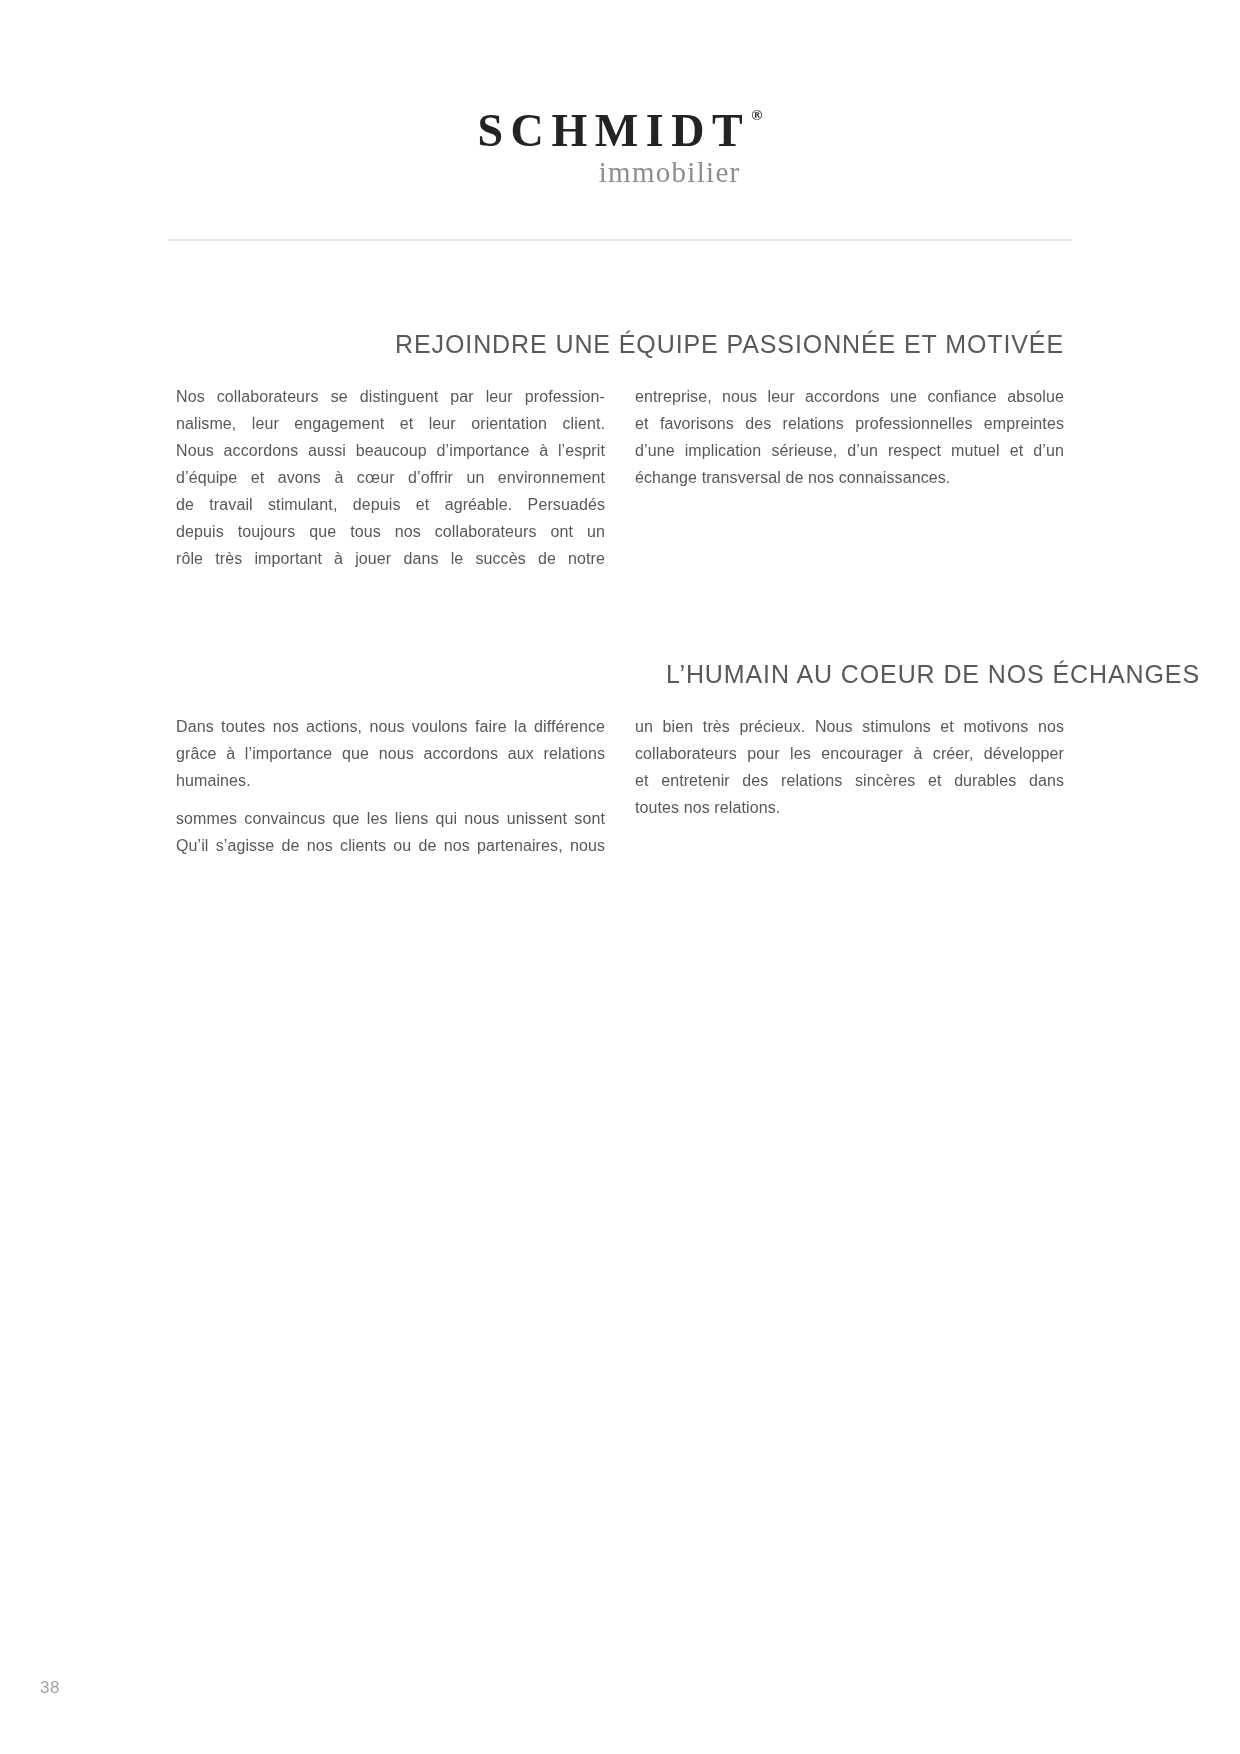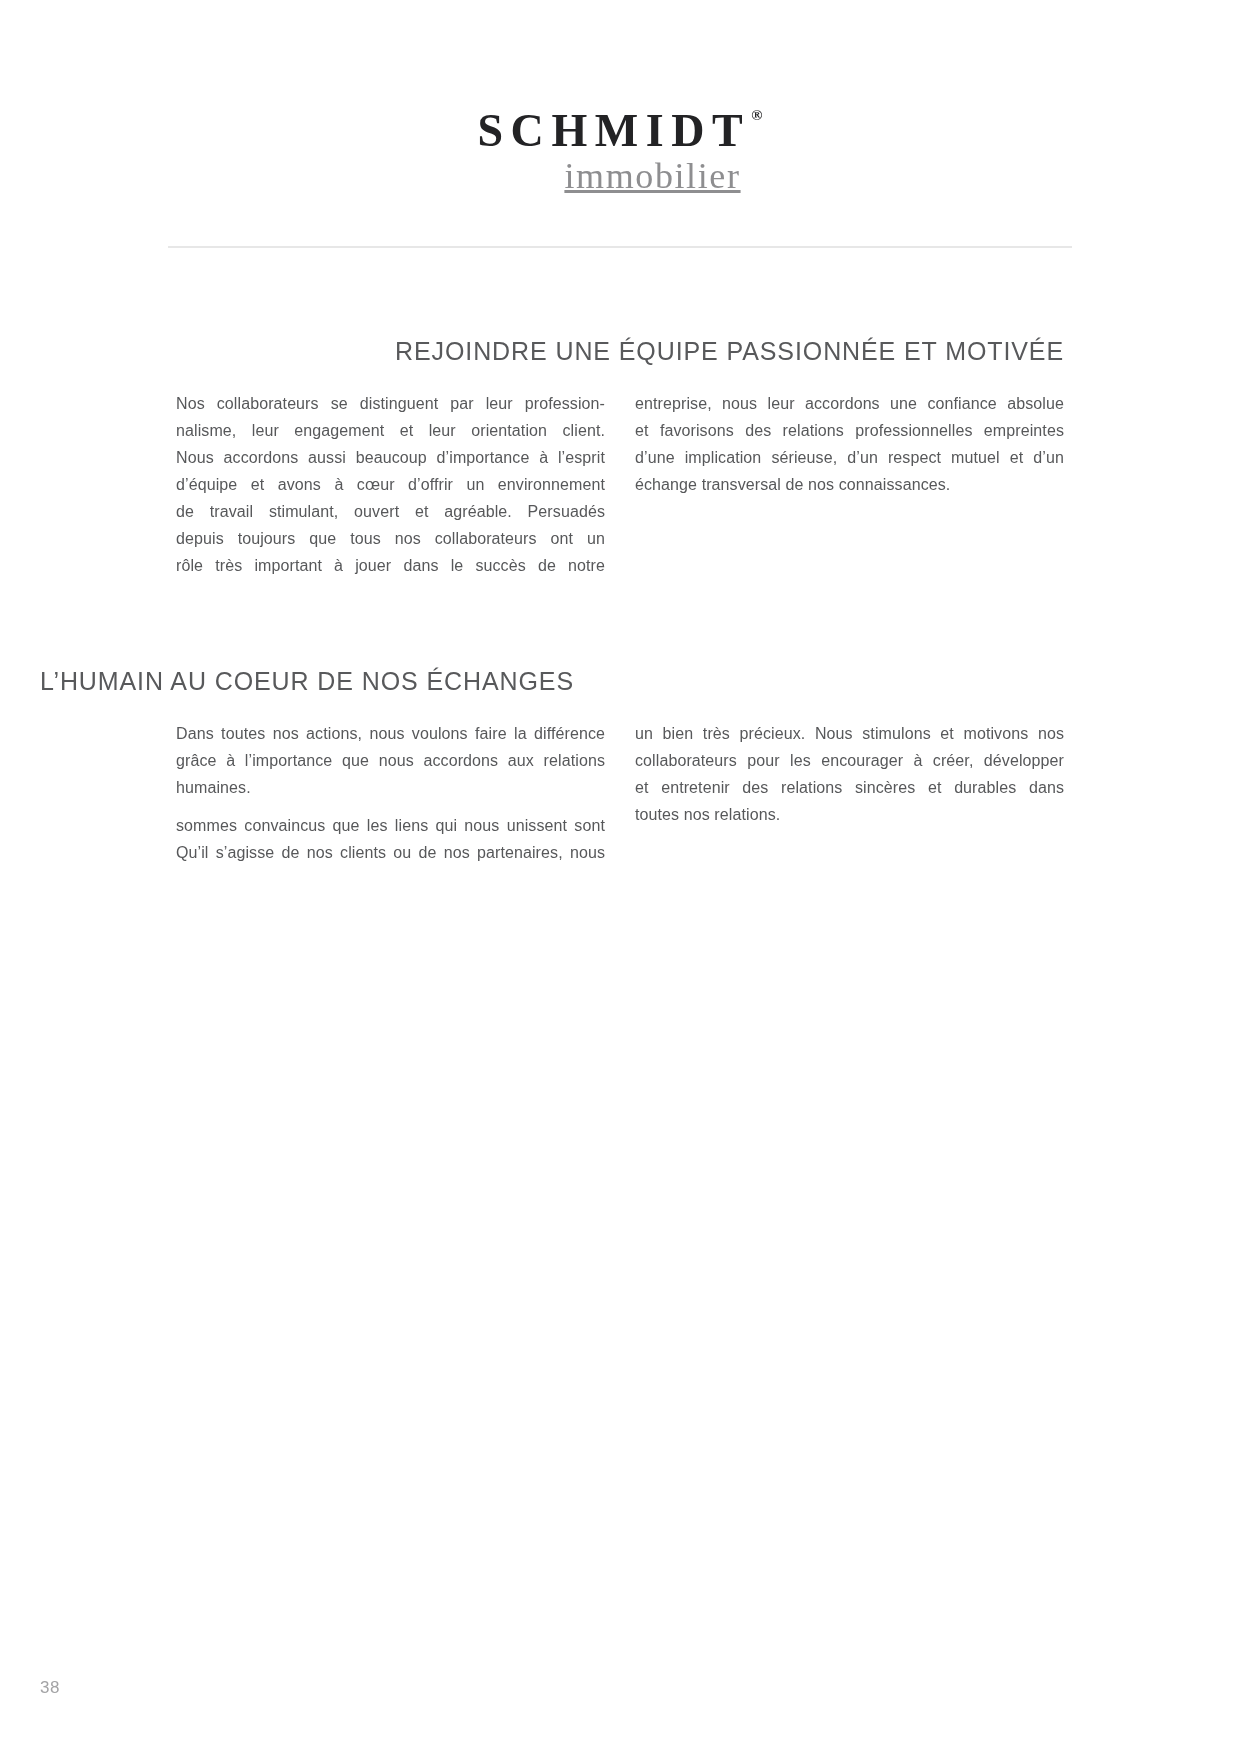--- a/index.html
+++ b/index.html
@@ -33,28 +33,27 @@
     white-space: nowrap;
   }
   .reg {
     font-size: 15px;
     letter-spacing: 0;
     vertical-align: 26px;
     margin-left: 1px;
   }
   .tagline {
     font-family: "Liberation Serif", serif;
-    font-size: 36px;
+    font-size: 29px;
     color: #8e8e90;
     letter-spacing: 0.045em;
     text-align: right;
     padding-right: 22px;
     margin-top: 4px;
     line-height: 1;
-    text-decoration: underline;
   }
 
   
   .divider {
     border: none;
     border-top: 2px solid #e7e7e7;
     margin: 52px 128px 0 128px;
   }
 
   
@@ -67,21 +66,21 @@
     font-weight: 300;
     color: #58595b;
     letter-spacing: 0.9px;
     line-height: 34px;
   }
   .heading-left {
     margin: 0 136px;
     text-align: right;
   }
   .heading-center {
-    text-align: left;
+    text-align: right;
   }
 
   .cols {
     display: grid;
     grid-template-columns: 1fr 1fr;
     column-gap: 30px;
     margin: 22px 136px 0 136px;
   }
 
   .para { margin: 0; }
@@ -125,21 +124,21 @@
 
   <section class="sec sec-1">
     <h1 class="heading heading-left">REJOINDRE UNE ÉQUIPE PASSIONNÉE ET MOTIVÉE</h1>
     <div class="cols">
       <div class="col">
           <div class="para">
             <div class="line">Nos collaborateurs se distinguent par leur profession-</div>
             <div class="line">nalisme, leur engagement et leur orientation client.</div>
             <div class="line">Nous accordons aussi beaucoup d’importance à l’esprit</div>
             <div class="line">d’équipe et avons à cœur d’offrir un environnement</div>
-            <div class="line">de travail stimulant, ouvert et agréable. Persuadés</div>
+            <div class="line">de travail stimulant, depuis et agréable. Persuadés</div>
             <div class="line">depuis toujours que tous nos collaborateurs ont un</div>
             <div class="line">rôle très important à jouer dans le succès de notre</div>
           </div>
         </div>
       <div class="col">
           <div class="para">
             <div class="line">entreprise, nous leur accordons une confiance absolue</div>
             <div class="line">et favorisons des relations professionnelles empreintes</div>
             <div class="line">d’une implication sérieuse, d’un respect mutuel et d’un</div>
             <div class="line ragged">échange transversal de nos connaissances.</div>

